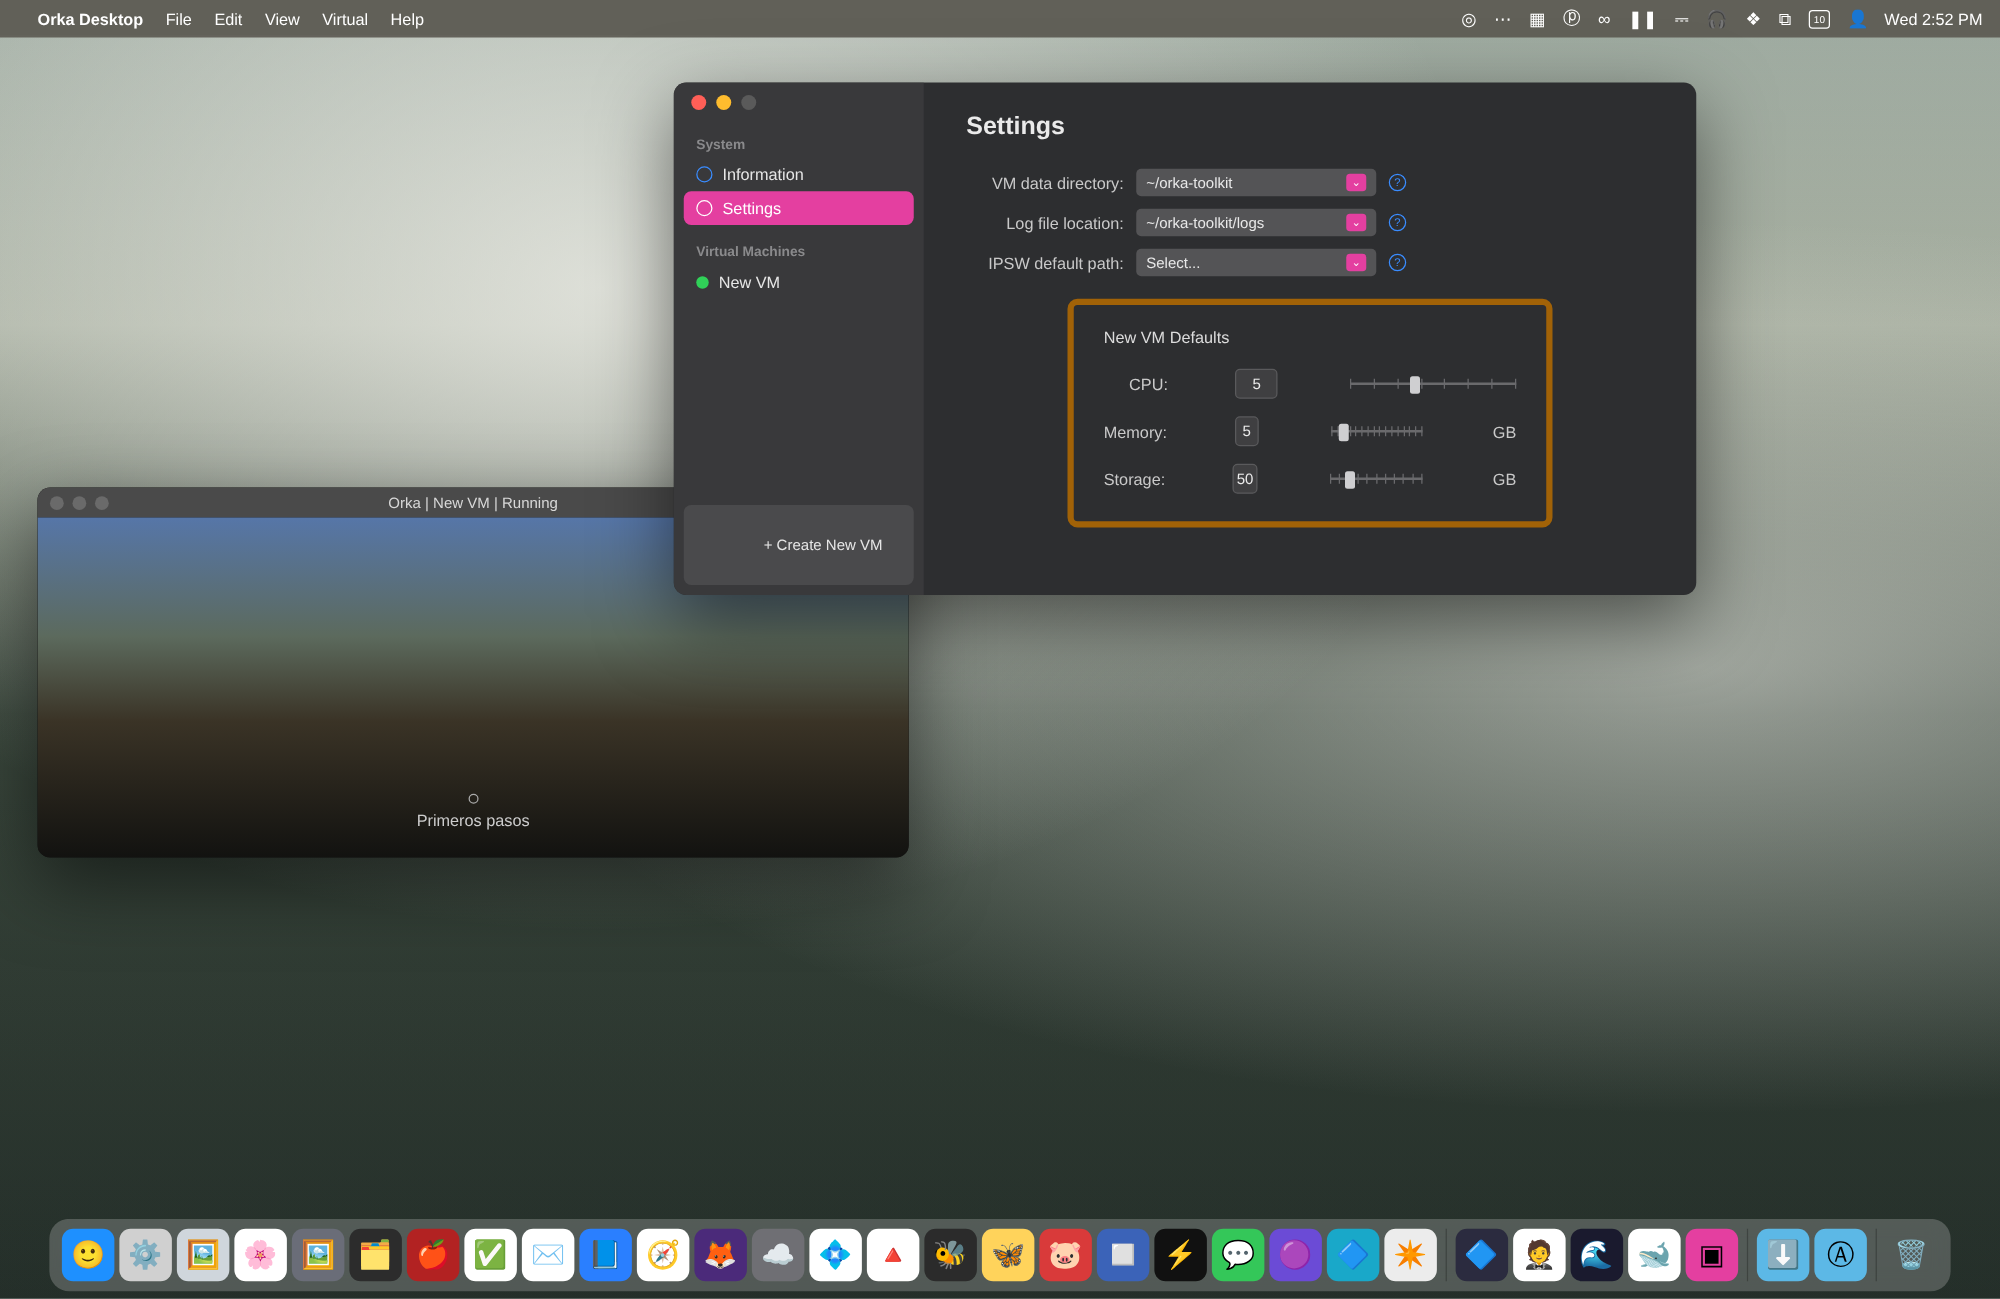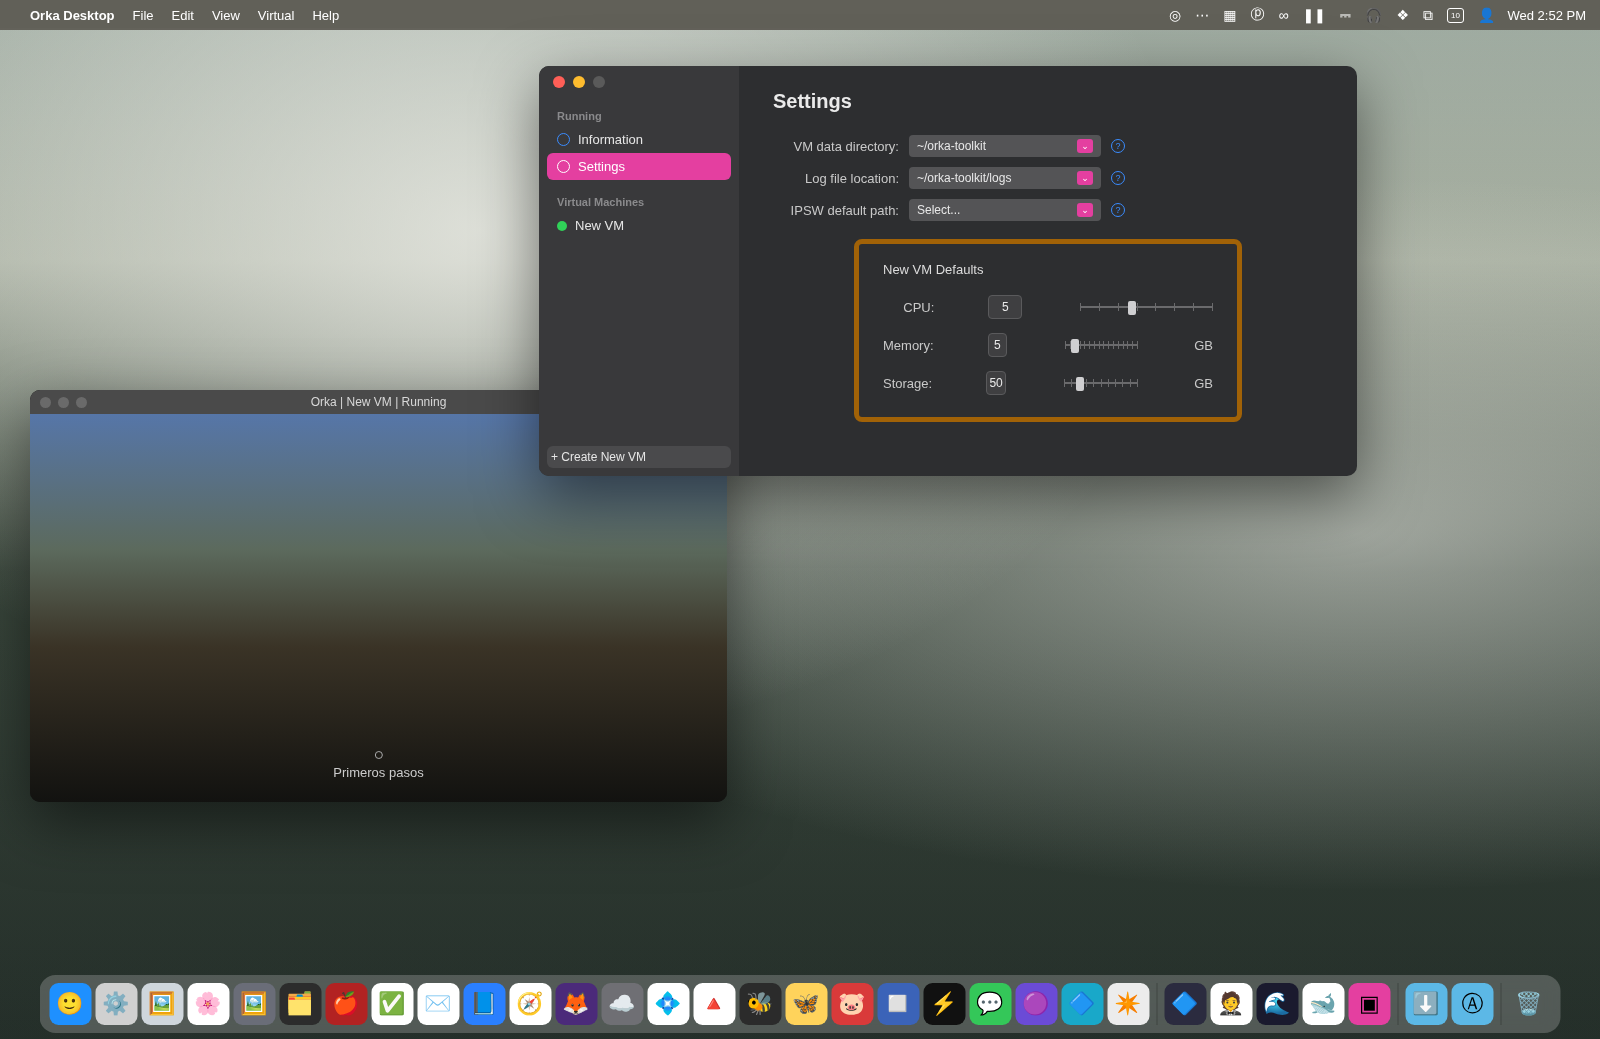--- a/index.html
+++ b/index.html
@@ -20,21 +20,21 @@
 .win-settings .titlechrome { position:absolute; top:10px; left:14px; display:flex; gap:8px; }
 .tl-dot { width:12px; height:12px; border-radius:50%; }
 .tl-red{background:#ff5f57;} .tl-yel{background:#febc2e;} .tl-grn{background:#5a5a5a;}
 .sidebar { width:200px; background:#39393b; padding:38px 8px 8px 8px; display:flex; flex-direction:column; color:#e6e6e6; font-size:13px; }
 .sb-head { color:#8a8a8c; font-size:11px; font-weight:600; padding:6px 10px 4px; }
 .sb-item { padding:6px 10px; border-radius:6px; display:flex; align-items:center; gap:8px; cursor:default; }
 .sb-item.sel { background:#e43fa0; color:#fff; }
 .sb-icon { width:13px; height:13px; border-radius:50%; display:inline-block; }
 .sb-info{ border:1.5px solid #3a8cff; } .sb-gear{ border:1.5px solid #fff; } .sb-dot{ background:#30d158; width:10px; height:10px; }
 .sb-flex { flex:1; }
-.sb-create { background:#4a4a4c; color:#e6e6e6; text-align:left; padding:4px; border-radius:6px; font-size:12px; cursor:default; }
+.sb-create { background:#4a4a4c; color:#e6e6e6; text-align:right; padding:25px; border-radius:6px; font-size:12px; cursor:default; }
 
 .main { flex:1; padding:24px 34px; color:#d9d9d9; font-size:13px; overflow:auto; }
 .main h1 { font-size:20px; font-weight:600; color:#eaeaea; margin-bottom:22px; }
 .row { display:flex; align-items:center; margin-bottom:10px; }
 .row label { width:136px; text-align:right; padding-right:10px; color:#c9c9c9; }
 .dd { flex:0 0 192px; background:#545456; border-radius:4px; padding:4px 8px; color:#e8e8e8; display:flex; align-items:center; justify-content:space-between; font-size:12px; }
 .dd .chev { background:#e43fa0; width:16px; height:14px; border-radius:3px; display:flex; align-items:center; justify-content:center; color:#fff; font-size:9px; }
 .help { margin-left:10px; width:14px; height:14px; border:1.3px solid #3a8cff; border-radius:50%; color:#3a8cff; font-size:9px; display:flex; align-items:center; justify-content:center; }
 
 .panel { border:5px solid #a16207; border-radius:8px; padding:18px 24px 22px; margin-top:18px; width:388px; margin-left:auto; margin-right:auto;}
@@ -43,21 +43,21 @@
 .prow label { width:68px; text-align:right; padding-right:10px; color:#c9c9c9; }
 .numbox { width:38px; height:24px; background:#3f3f41; border:1px solid #5a5a5c; border-radius:4px; color:#eaeaea; text-align:center; font-size:12px; display:flex; align-items:center; justify-content:center; margin-right:14px; }
 .slider { position:relative; width:150px; height:16px; }
 .slider .track { position:absolute; top:7px; left:0; right:0; height:2px; background:#6a6a6c; }
 .slider .ticks { position:absolute; top:4px; left:0; right:0; display:flex; justify-content:space-between; }
 .slider .ticks i { width:1px; height:8px; background:#6a6a6c; display:block; }
 .slider .thumb { position:absolute; top:2px; width:8px; height:14px; background:#cfcfd1; border-radius:2px; }
 .unit { margin-left:12px; color:#c9c9c9; }
 
 
-.win-vm { position:absolute; left:30px; top:390px; width:697px; height:412px; background:#111; border-radius:10px; overflow:hidden; box-shadow:0 20px 60px rgba(0,0,0,.5); }
+.win-vm { position:absolute; left:30px; top:390px; width:697px; height:296px; background:#111; border-radius:10px; overflow:hidden; box-shadow:0 20px 60px rgba(0,0,0,.5); }
 .win-vm .titlebar { height:24px; background:#4a4a4a; display:flex; align-items:center; position:relative; }
 .win-vm .titlebar .tdots { position:absolute; left:10px; display:flex; gap:7px; }
 .tdot { width:11px; height:11px; border-radius:50%; background:#6a6a6a; }
 .win-vm .titlebar .ttxt { margin:0 auto; color:#d8d8d8; font-size:12px; font-weight:500; }
 .vm-body { position:relative; height:calc(100% - 24px); background:linear-gradient(180deg,#5676a8 0%, #5c6a5d 35%, #3a3326 60%, #121210 100%); display:flex; flex-direction:column; align-items:center; justify-content:center; }
 .hola { font-family: 'Brush Script MT', cursive; font-size:88px; color:#fff; font-weight:400; }
 .pp { position:absolute; bottom:22px; left:50%; transform:translateX(-50%); text-align:center; }
 .ppdot { width:8px; height:8px; border:1px solid #aaa; border-radius:50%; margin:0 auto 6px; }
 .pptxt { color:#ccc; font-size:13px; }
 
@@ -117,21 +117,21 @@
   </div>
 </div>
 
 <div class="win-settings">
   <div class="titlechrome">
     <div class="tl-dot tl-red"></div>
     <div class="tl-dot tl-yel"></div>
     <div class="tl-dot tl-grn"></div>
   </div>
   <div class="sidebar">
-    <div class="sb-head">Running</div>
+    <div class="sb-head">System</div>
     <div class="sb-item">
       <span class="sb-icon sb-info"></span>
       <span>Information</span>
     </div>
     <div class="sb-item sel">
       <span class="sb-icon sb-gear"></span>
       <span>Settings</span>
     </div>
     <div class="sb-head" style="margin-top:10px">Virtual Machines</div>
     <div class="sb-item">

